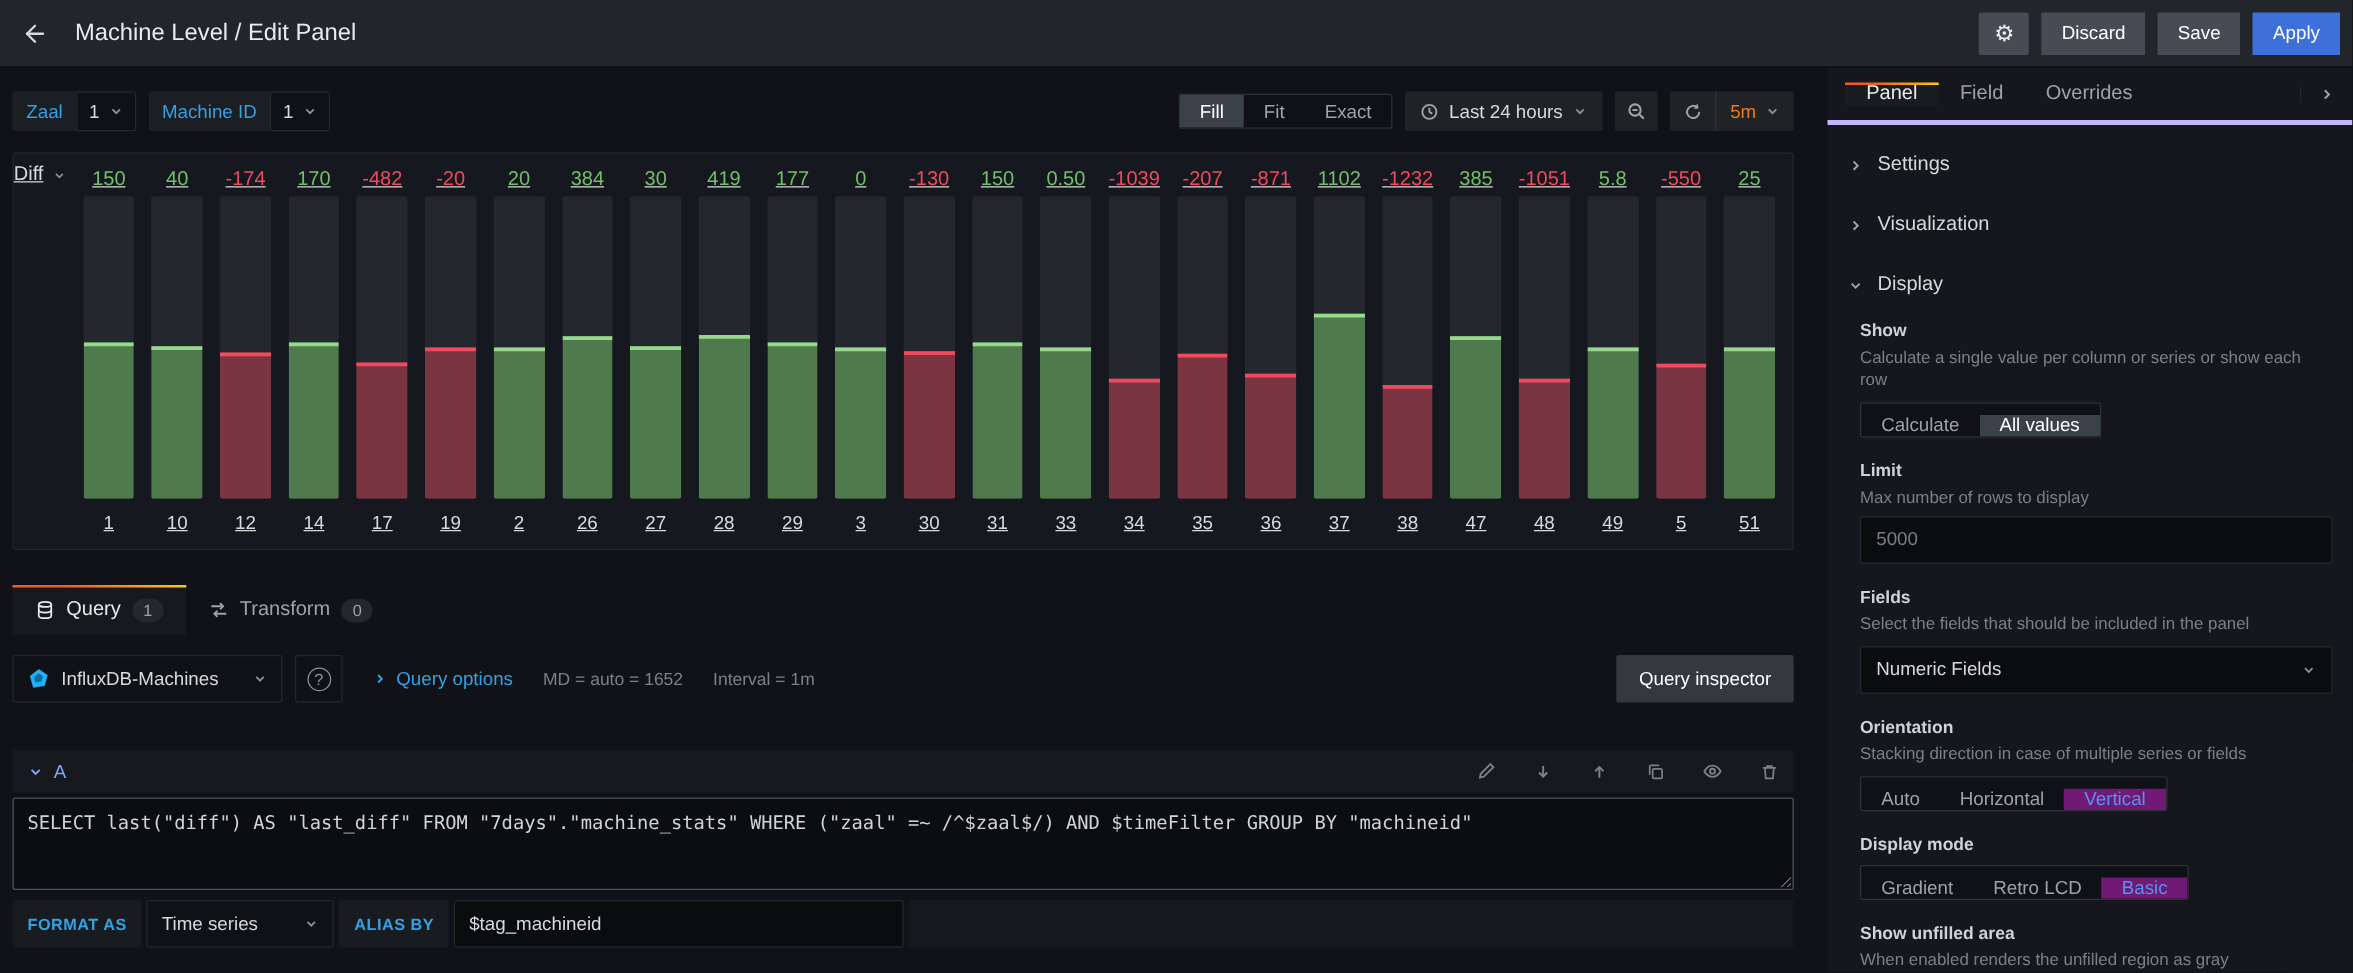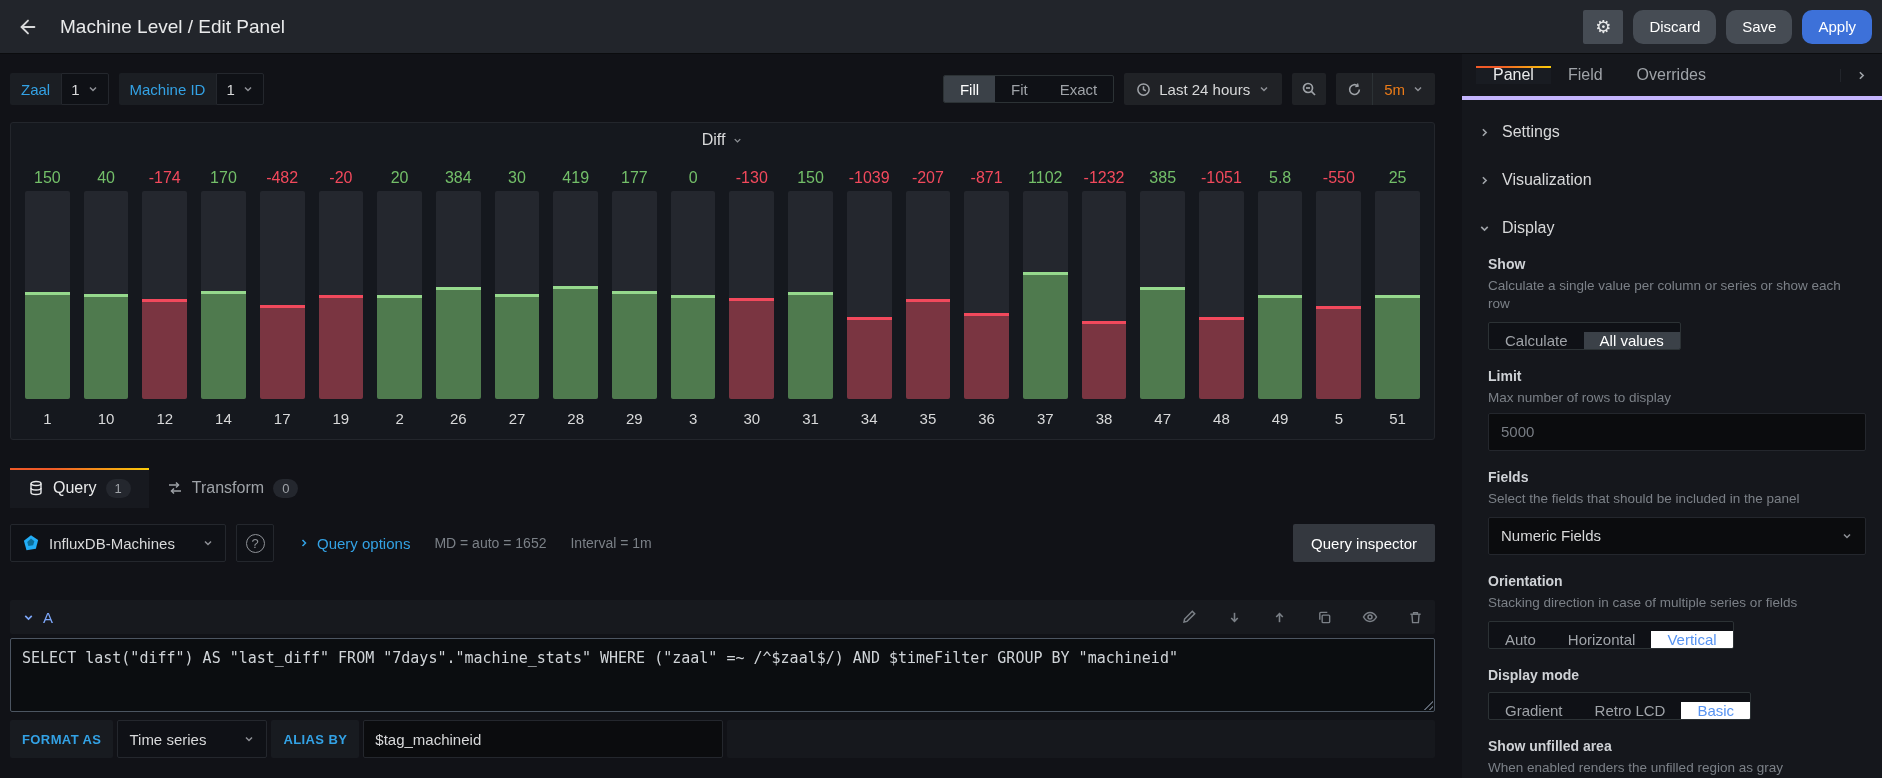--- a/index.html
+++ b/index.html
@@ -15,51 +15,51 @@
   svg { display:block; }
 
   
   .topbar {
     height:54px; background:#22252b; display:flex; align-items:center;
     border-bottom:1px solid #0b0c0e;
   }
   .back-btn { width:56px; height:54px; display:flex; align-items:center; justify-content:center; color:#d8d9da; }
   .topbar-title { font-size:19px; font-weight:500; color:#e9eaeb; margin-left:4px; }
   .topbar-actions { margin-left:auto; display:flex; align-items:center; gap:10px; padding-right:10px; }
-  .btn { height:34px; padding:0 16px; border-radius:10px; font-size:15px; display:flex; align-items:center; }
+  .btn { height:34px; padding:0 16px; border-radius:0; font-size:15px; display:flex; align-items:center; }
   .btn-secondary { background:#464c54; color:#ffffff; }
   .btn-primary { background:#3d71d9; color:#ffffff; }
   .icon-btn { width:40px; height:34px; background:#464c54; border-radius:2px; display:flex; align-items:center; justify-content:center; }
   .gear-glyph { font-size:18px; line-height:1; color:#e9eaeb; }
 
   
   .content { display:flex; height:724px; }
   .main-col { width:1447px; flex:none; padding:0 12px 0 10px; display:flex; flex-direction:column; }
   .sidebar { flex:1; margin-left:15px; background:#15171c; display:flex; flex-direction:column; }
 
   
   .controls { margin-top:16px; height:38px; display:flex; align-items:center; }
   .var-pickers { display:flex; align-items:flex-start; }
   .var-chip { display:flex; height:32px; margin-right:10px; font-size:15px; }
   .var-label { background:#1b1e23; color:#33a2e5; display:flex; align-items:center; padding:0 11px; border-radius:2px 0 0 2px; font-weight:500; }
   .var-value { background:#0f1116; border:1px solid #24272d; color:#d8d9da; display:flex; align-items:center; gap:7px; padding:0 9px; border-radius:0 2px 2px 0; }
   .right-controls { margin-left:auto; display:flex; align-items:center; gap:10px; }
   .seg-group { display:inline-flex; background:#0f1116; border:1px solid #2c3235; border-radius:2px; height:28px; overflow:hidden; }
   .seg-btn { padding:0 16px; display:flex; align-items:center; font-size:15px; color:#9fa3a8; }
   .seg-btn.selected { background:#3b4148; color:#ffffff; }
-  .seg-btn.selected.blue { color:#5794f2; background:#ffffff; }
+  .seg-btn.selected.blue { color:#5794f2; background:#701a75; }
   .time-btn { display:flex; align-items:center; gap:8px; background:#202226; border-radius:2px; padding:0 12px; height:32px; color:#d8d9da; font-size:15px; }
   .sq-btn { width:34px; height:32px; background:#202226; border-radius:2px; display:flex; align-items:center; justify-content:center; color:#9fa3a8; }
   .refresh-group { display:flex; height:32px; background:#202226; border-radius:2px; align-items:stretch; }
   .refresh-btn { width:36px; display:flex; align-items:center; justify-content:center; color:#9fa3a8; }
   .interval-btn { display:flex; align-items:center; gap:7px; padding:0 11px; border-left:1px solid #2c3235; }
   .interval-text { color:#eb7b18; font-weight:500; font-size:15px; }
 
   
-  .panel { margin-top:14px; height:318px; background:#15181e; border:1px solid #23262c; border-radius:3px; display:flex; flex-direction:column; }
+  .panel { margin-top:14px; height:318px; background:#15181e; border:1px solid #23262c; border-radius:3px; display:flex; flex-direction:row;text-decoration:underline; }
   .panel-title { height:34px; display:flex; align-items:center; justify-content:center; gap:7px; font-size:16px; color:#d8d9da; }
   .bars { flex:1; display:flex; gap:14px; padding:8px 14px 10px 14px; }
   .bar-col { flex:1; display:flex; flex-direction:column; min-width:0; }
   .bar-value { height:26px; display:flex; align-items:center; justify-content:center; font-size:16px; }
   .bar-value.pos { color:#73bf69; }
   .bar-value.neg { color:#f2495c; }
   .bar-track { flex:1; background:#24272e; border-radius:2px; display:flex; flex-direction:column; justify-content:flex-end; overflow:hidden; }
   .bar-fill { width:100%; }
   .bar-fill.pos { background:rgba(115,191,105,0.55); border-top:3px solid #96d98d; }
   .bar-fill.neg { background:rgba(242,73,92,0.42); border-top:3px solid #f2495c; }
@@ -323,20 +323,27 @@
             <div class="bar-label">30</div>
           </div>
           <div class="bar-col">
             <div class="bar-value pos">150</div>
             <div class="bar-track">
               <div class="bar-fill pos" style="height: 51.5%;"></div>
             </div>
             <div class="bar-label">31</div>
           </div>
           <div class="bar-col">
+            <div class="bar-value pos">0.50</div>
+            <div class="bar-track">
+              <div class="bar-fill pos" style="height: 50%;"></div>
+            </div>
+            <div class="bar-label">33</div>
+          </div>
+          <div class="bar-col">
             <div class="bar-value neg">-1039</div>
             <div class="bar-track">
               <div class="bar-fill neg" style="height: 39.6%;"></div>
             </div>
             <div class="bar-label">34</div>
           </div>
           <div class="bar-col">
             <div class="bar-value neg">-207</div>
             <div class="bar-track">
               <div class="bar-fill neg" style="height: 47.9%;"></div>

